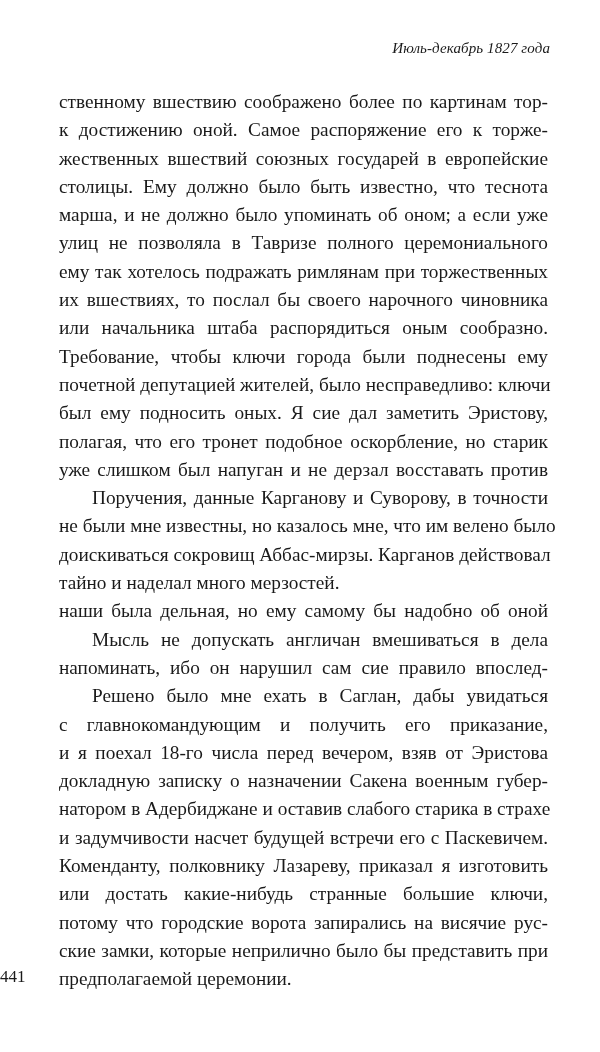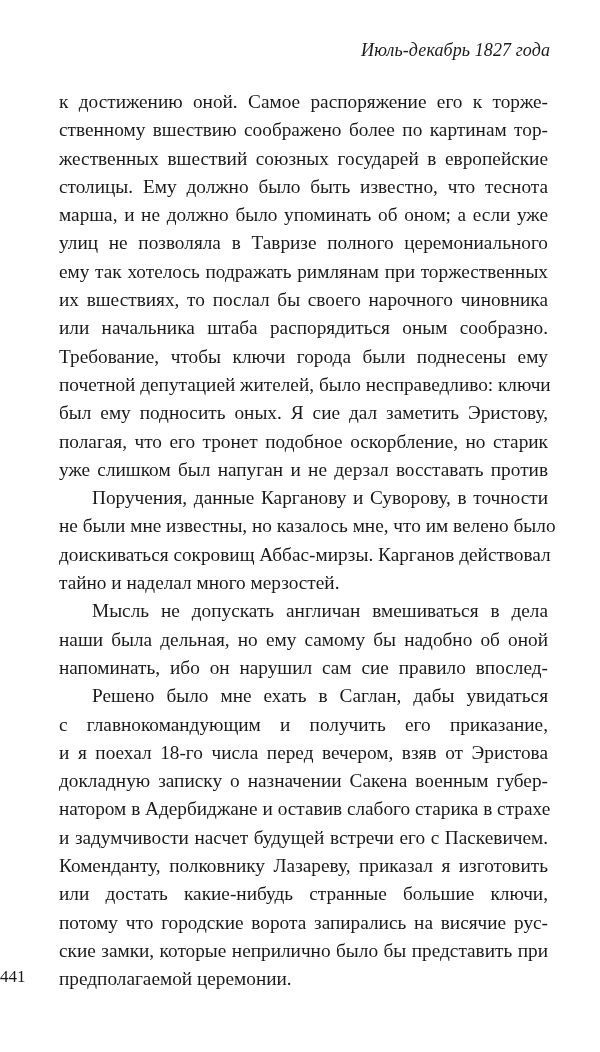--- a/index.html
+++ b/index.html
@@ -1,59 +1,59 @@
 <!DOCTYPE html>
 <html><head>
 <meta charset="utf-8">
 <style>
   html, body { margin: 0; padding: 0; background: #ffffff; }
   body { width: 600px; height: 1052px; position: relative; overflow: hidden;
          font-family: "Liberation Serif", "DejaVu Serif", serif; color: #1a1a1a; }
   .header { position: absolute; top: 40px; right: 50px; font-style: italic;
-            font-size: 18px; letter-spacing: 0.1px; }
+            font-size: 15px; letter-spacing: 0.1px; }
   .body-text { position: absolute; top: 88px; left: 59px; width: 489px;
                font-size: 19.3px; line-height: 28.3px; }
   .line { display: block; white-space: nowrap; text-align: justify;
           text-align-last: justify; height: 28.3px; }
   .line.last { text-align-last: left; }
   .line.indent { padding-left: 33px; }
   .page-number { position: absolute; top: 967px; left: 0; width: 600px;
                  text-align: left; font-size: 17px; }
 </style>
 </head>
 <body>
 
 <div class="header">Июль-декабрь 1827 года</div>
 
 <div class="body-text" id="body">
     <div>
+      <span class="line">ственному вшествию соображено более по картинам тор-</span>
       <span class="line">к достижению оной. Самое распоряжение его к торже-</span>
-      <span class="line">ственному вшествию соображено более по картинам тор-</span>
       <span class="line">жественных вшествий союзных государей в европейские</span>
       <span class="line">столицы. Ему должно было быть известно, что теснота</span>
       <span class="line">марша, и не должно было упоминать об оном; а если уже</span>
       <span class="line">улиц не позволяла в Тавризе полного церемониального</span>
       <span class="line">ему так хотелось подражать римлянам при торжественных</span>
       <span class="line">их вшествиях, то послал бы своего нарочного чиновника</span>
       <span class="line">или начальника штаба распорядиться оным сообразно.</span>
       <span class="line">Требование, чтобы ключи города были поднесены ему</span>
       <span class="line">почетной депутацией жителей, было несправедливо: ключи</span>
       <span class="line">был ему подносить оных. Я сие дал заметить Эристову,</span>
       <span class="line">полагая, что его тронет подобное оскорбление, но старик</span>
       <span class="line">уже слишком был напуган и не дерзал восставать против</span>
     </div>
     <div>
       <span class="line indent">Поручения, данные Карганову и Суворову, в точности</span>
       <span class="line">не были мне известны, но казалось мне, что им велено было</span>
       <span class="line">доискиваться сокровищ Аббас-мирзы. Карганов действовал</span>
       <span class="line last">тайно и наделал много мерзостей.</span>
     </div>
     <div>
+      <span class="line">наши была дельная, но ему самому бы надобно об оной</span>
       <span class="line indent">Мысль не допускать англичан вмешиваться в дела</span>
-      <span class="line">наши была дельная, но ему самому бы надобно об оной</span>
       <span class="line">напоминать, ибо он нарушил сам сие правило впослед-</span>
     </div>
     <div>
       <span class="line indent">Решено было мне ехать в Саглан, дабы увидаться</span>
       <span class="line">с главнокомандующим и получить его приказание,</span>
       <span class="line">и я поехал 18-го числа перед вечером, взяв от Эристова</span>
       <span class="line">докладную записку о назначении Сакена военным губер-</span>
       <span class="line">натором в Адербиджане и оставив слабого старика в страхе</span>
       <span class="line">и задумчивости насчет будущей встречи его с Паскевичем.</span>
       <span class="line">Коменданту, полковнику Лазареву, приказал я изготовить</span>

